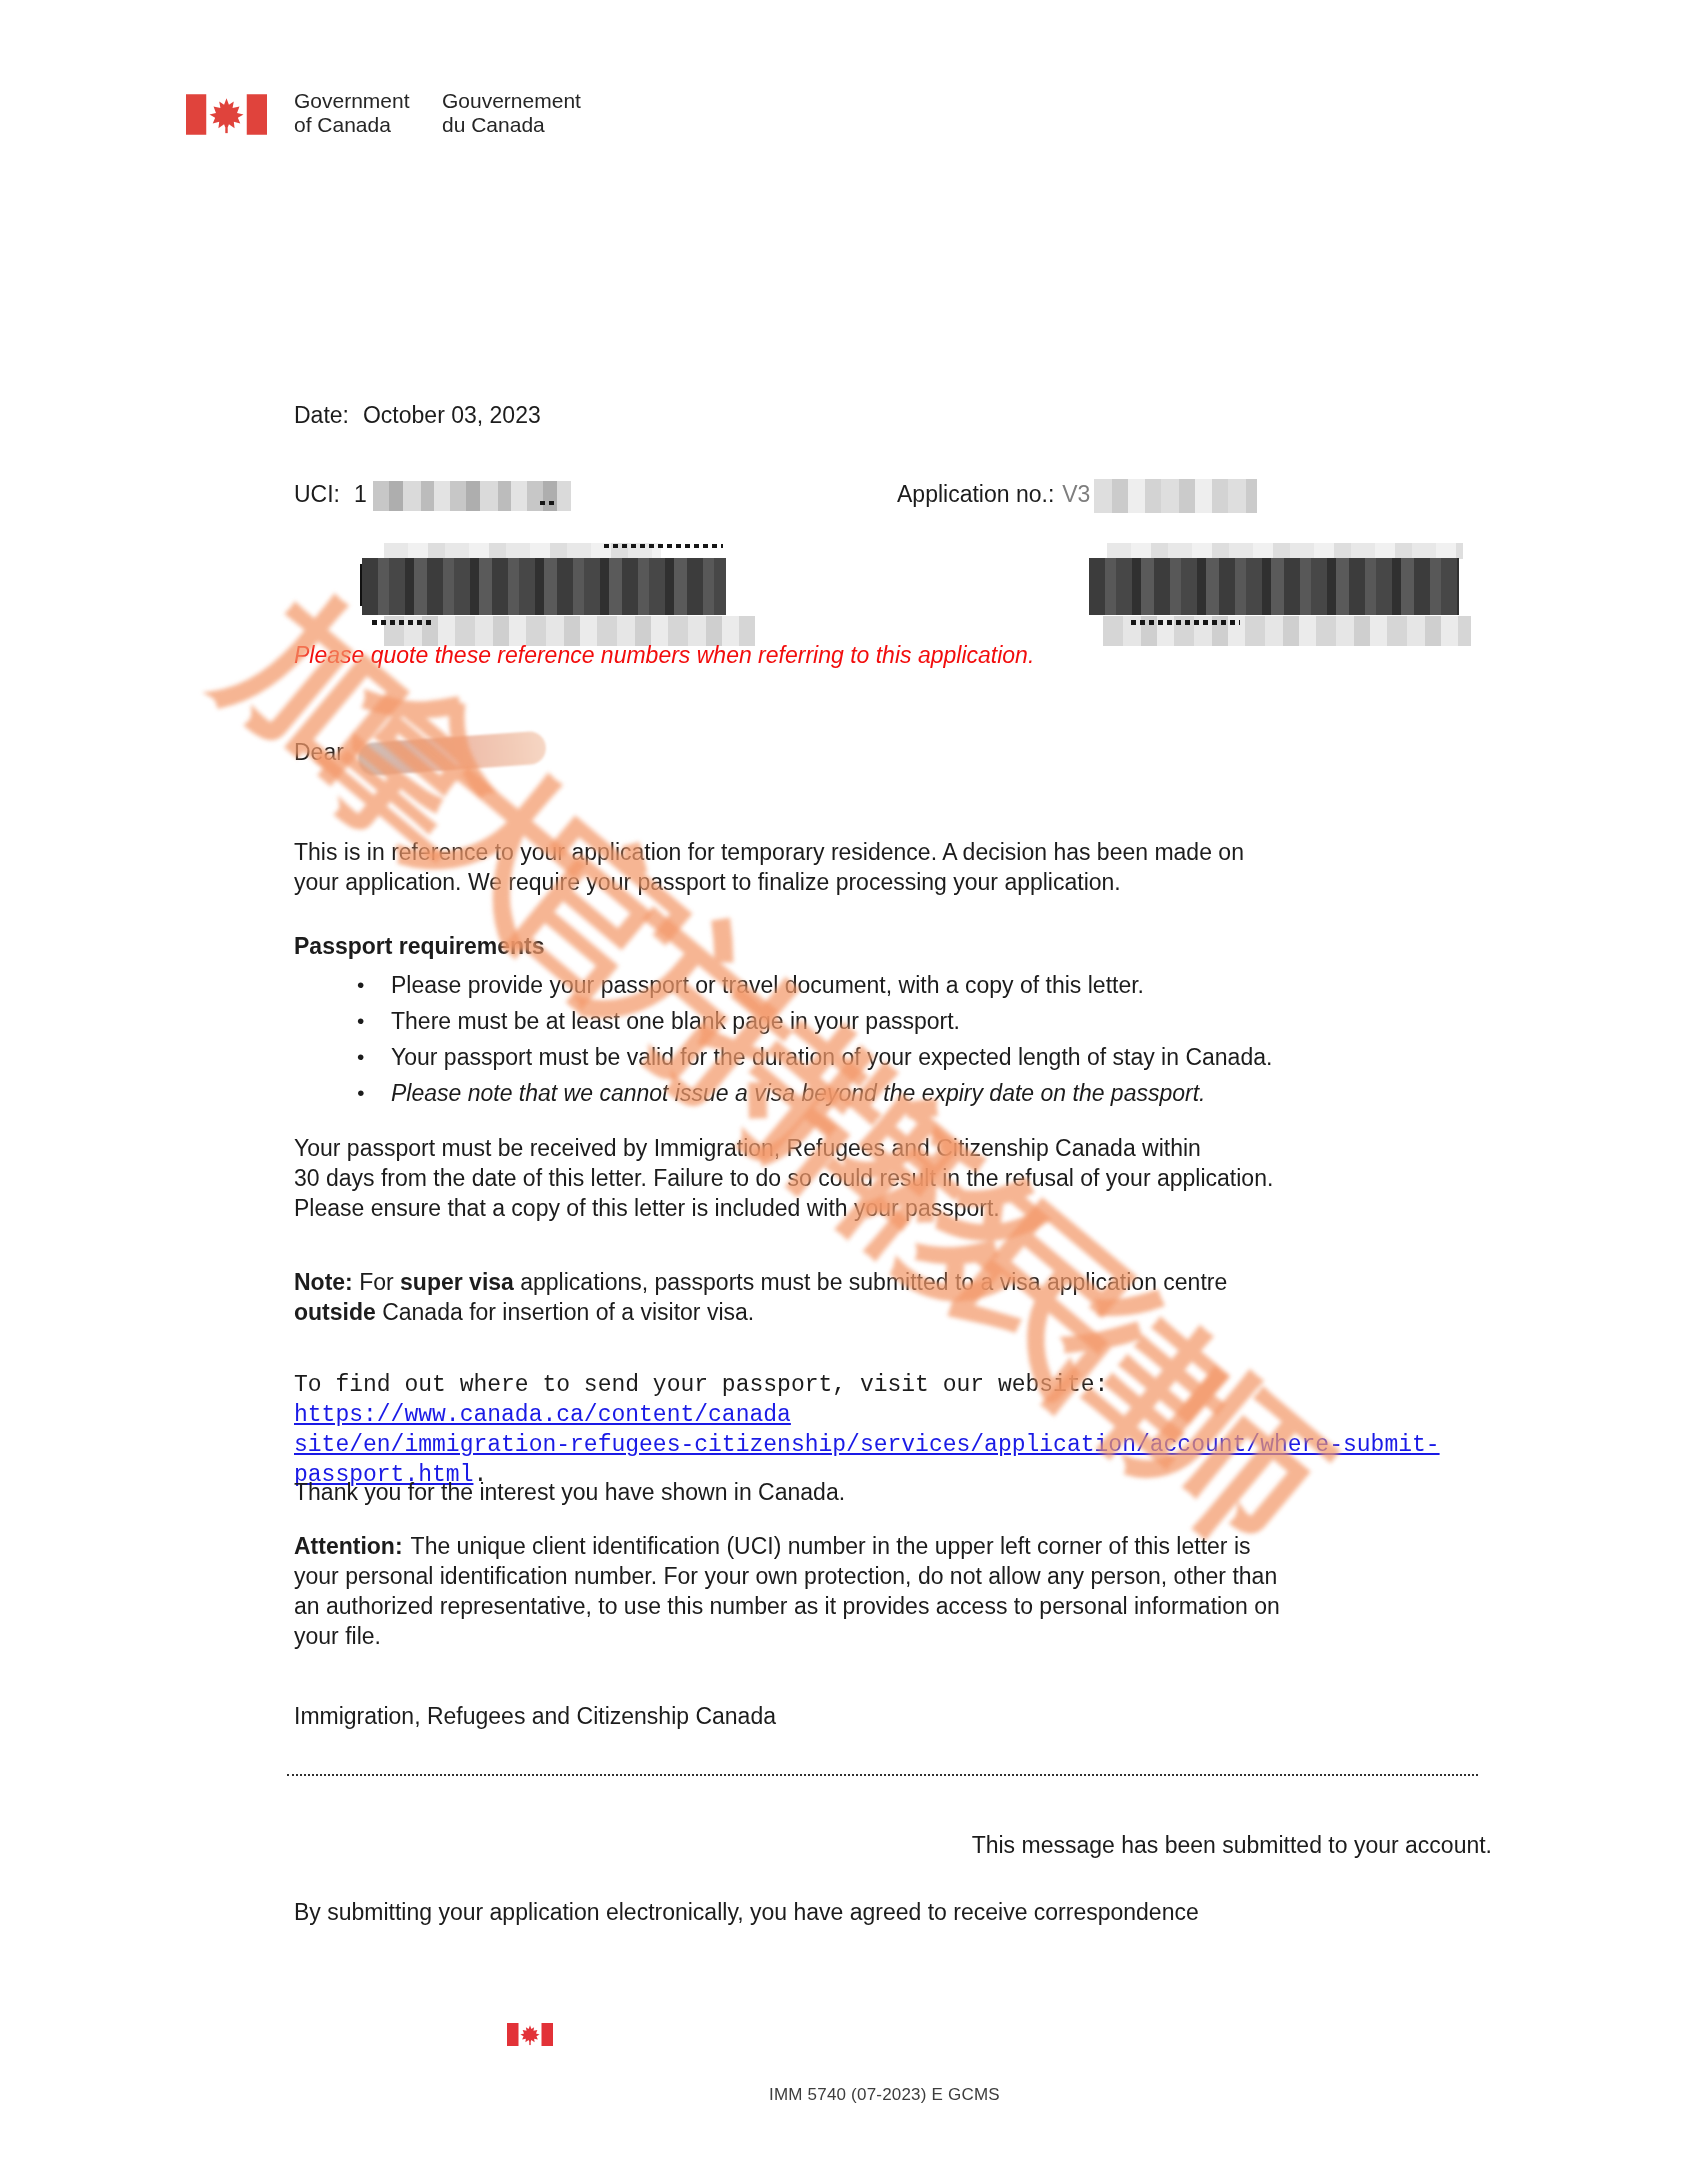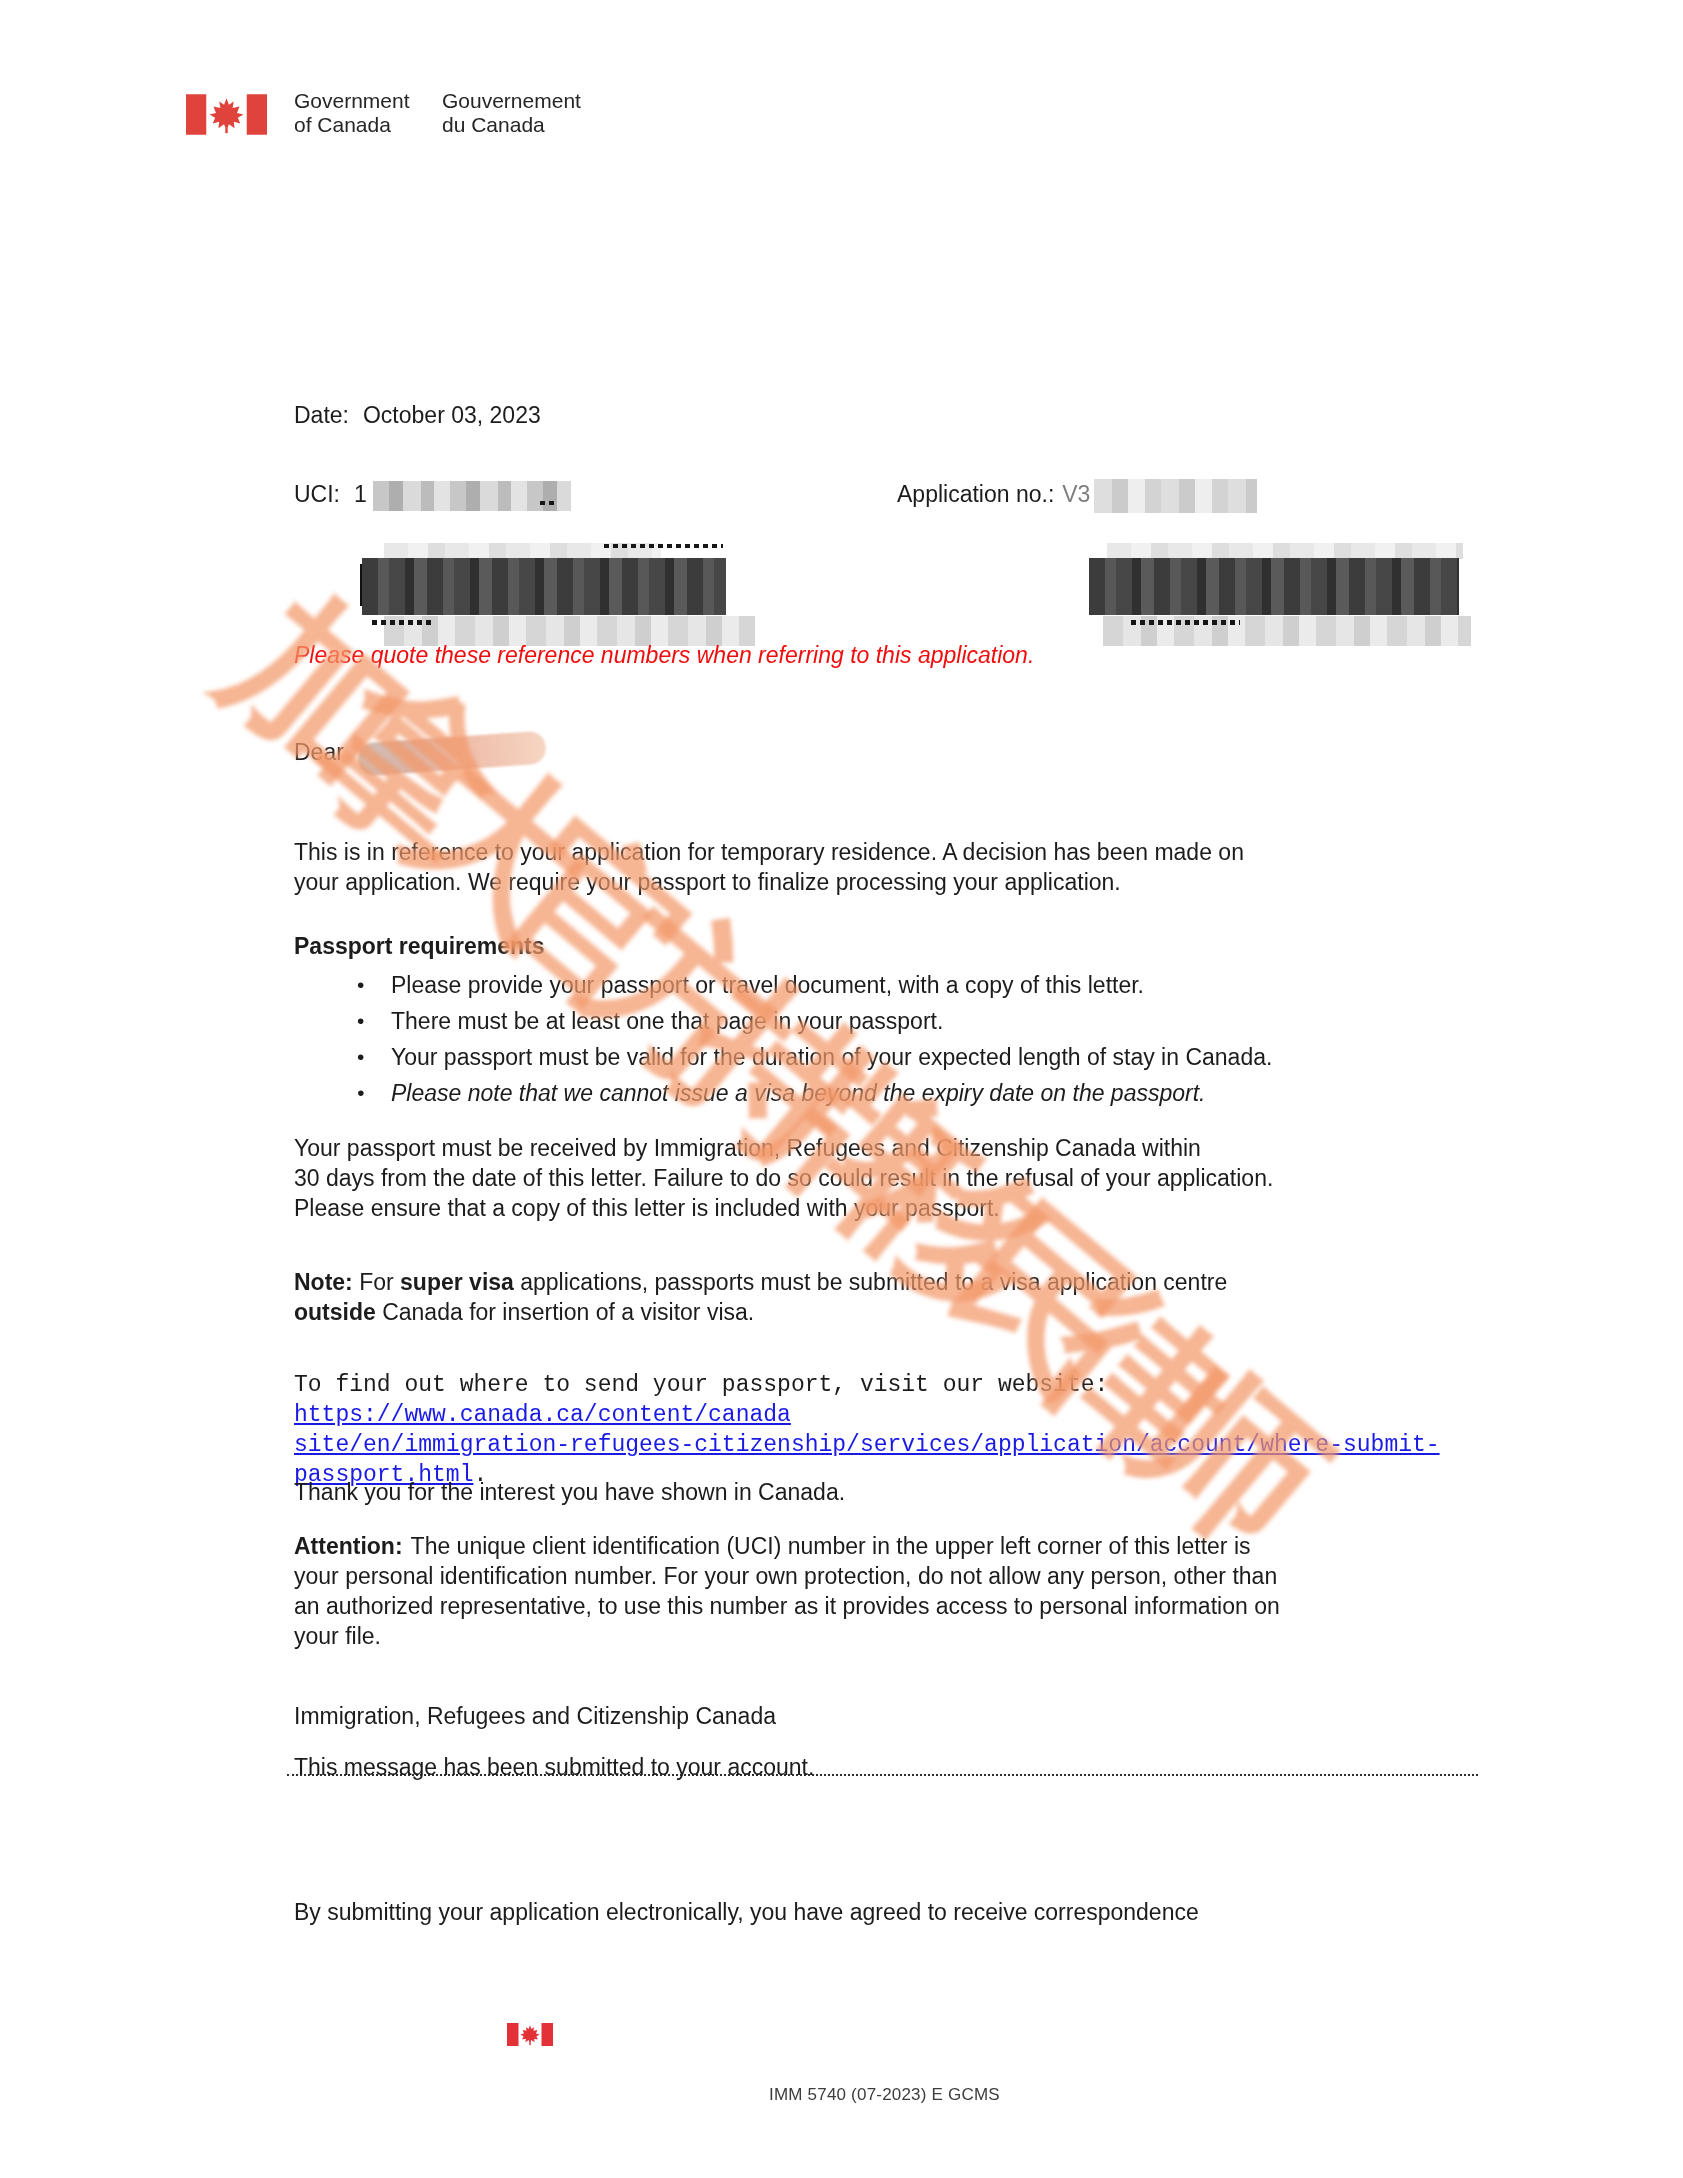--- a/index.html
+++ b/index.html
@@ -105,21 +105,21 @@
     <span>Dear</span><span class="dear-blur"></span>
   </div>
 
   <div class="abs t pre" style="left:294px;top:837px;width:1198px;">This is in reference to your application for temporary residence. A decision has been made on
 your application. We require your passport to finalize processing your application.</div>
 
   <div class="abs t b" style="left:294px;top:931px;">Passport requirements</div>
 
   <ul class="bullets abs" style="left:294px;top:970px;">
     <li><span>Please provide your passport or travel document, with a copy of this letter.</span></li>
-    <li><span>There must be at least one that page in your passport.</span></li>
+    <li><span>There must be at least one blank page in your passport.</span></li>
     <li><span>Your passport must be valid for the duration of your expected length of stay in Canada.</span></li>
     <li class="i"><span>Please note that we cannot issue a visa beyond the expiry date on the passport.</span></li>
   </ul>
 
   <div class="abs t pre" style="left:294px;top:1133px;width:1198px;">Your passport must be received by Immigration, Refugees and Citizenship Canada within
 30 days from the date of this letter. Failure to do so could result in the refusal of your application.
 Please ensure that a copy of this letter is included with your passport.</div>
 
   <div class="abs t" style="left:294px;top:1267px;width:1198px;">
     <span class="b">Note:</span><span class="pre"> For </span><span class="b">super visa</span><span class="pre"> applications, passports must be submitted to a visa application centre
@@ -136,21 +136,21 @@
 
   <div class="abs t" style="left:294px;top:1531px;width:1198px;">
     <span class="b" style="margin-right:8px;">Attention:</span><span class="pre">The unique client identification (UCI) number in the upper left corner of this letter is
 your personal identification number. For your own protection, do not allow any person, other than
 an authorized representative, to use this number as it provides access to personal information on
 your file.</span>
   </div>
 
   <div class="abs divider" style="left:287px;top:1774px;"></div>
 
-  <div class="abs t" style="left:294px;top:1752px;width:1198px;">This message has been submitted to your account.</div>
+  <div class="abs t" style="left:294px;top:1830px;width:1198px;text-align:right;">This message has been submitted to your account.</div>
   <div class="abs t" style="left:294px;top:1897px;width:1198px;">By submitting your application electronically, you have agreed to receive correspondence</div>
 
   <div class="abs" style="left:507px;top:2022px;width:46px;height:25px;">
     <svg width="46" height="25" viewBox="0 0 200 100">
       <rect x="0" y="0" width="50" height="100" fill="#e23238"></rect>
       <rect x="150" y="0" width="50" height="100" fill="#e23238"></rect>
       <path fill="#e23238" d="M100 10 L106 26 L118 18 L115 34 L132 30 L126 46 L142 50 L128 58 L134 72 L118 68 L120 84 L106 74 L100 90 L94 74 L80 84 L82 68 L66 72 L72 58 L58 50 L74 46 L68 30 L85 34 L82 18 L94 26 Z"></path>
       <rect x="97" y="84" width="6" height="12" fill="#e23238"></rect>
     </svg>
   </div>

